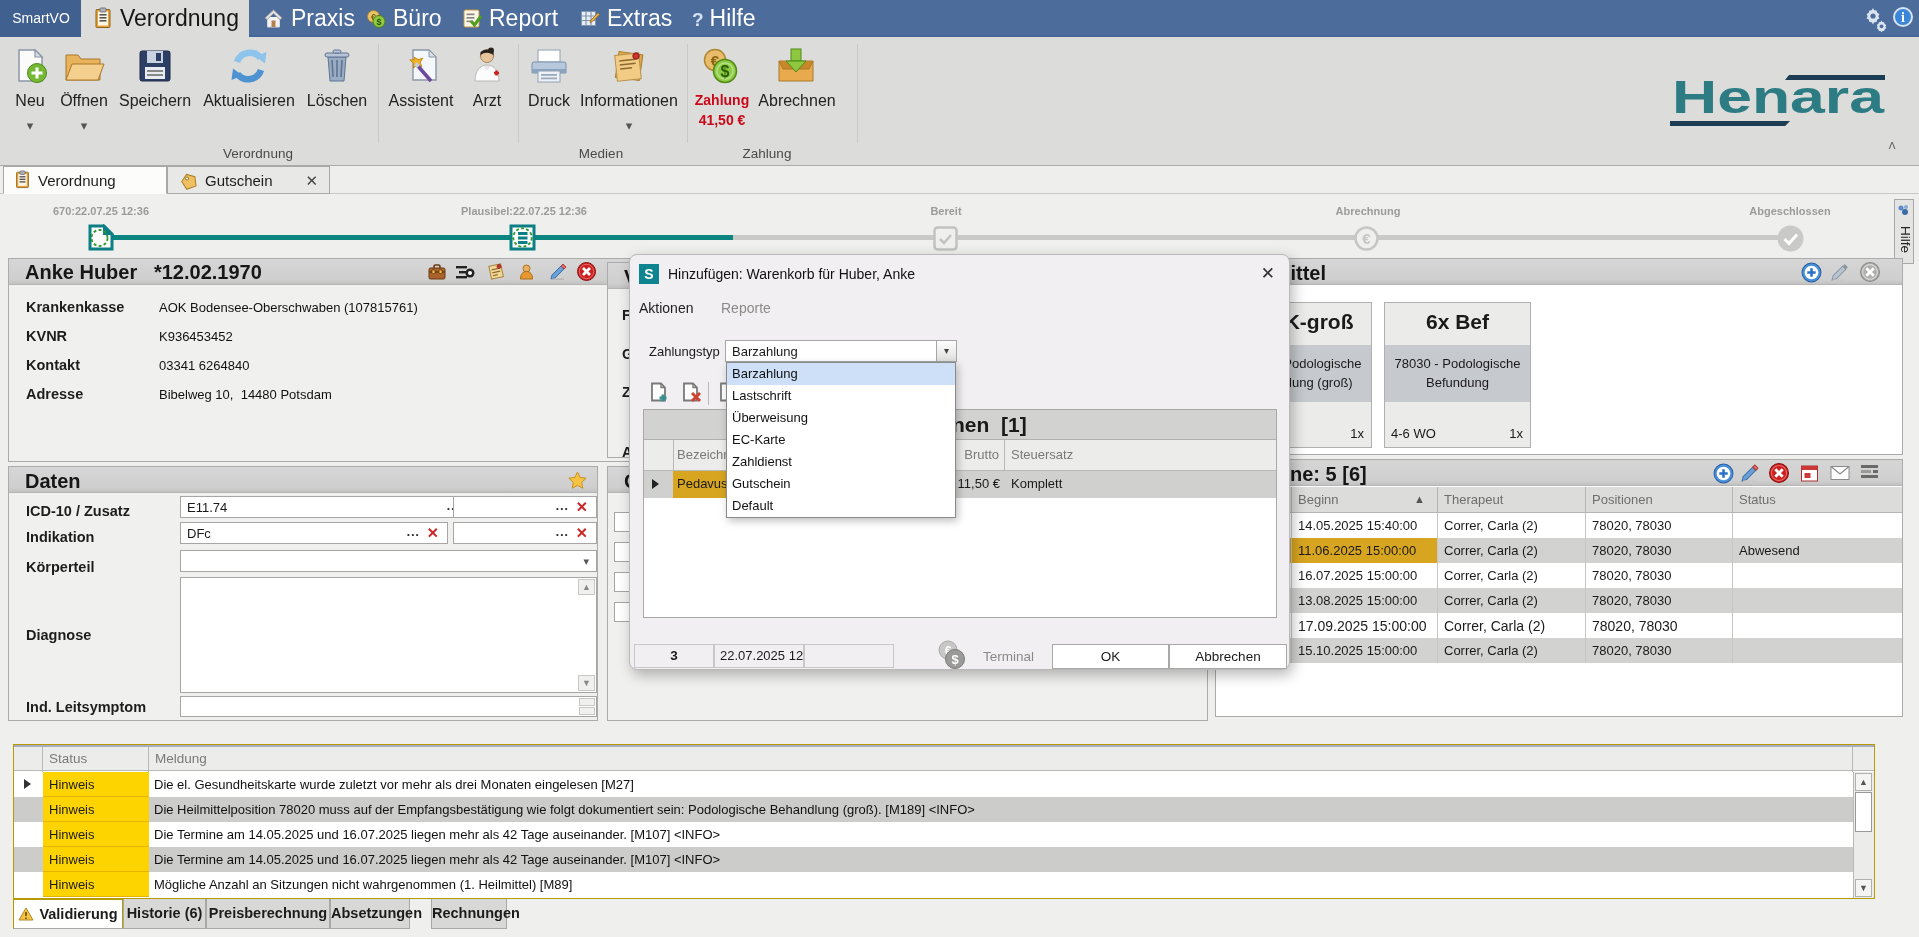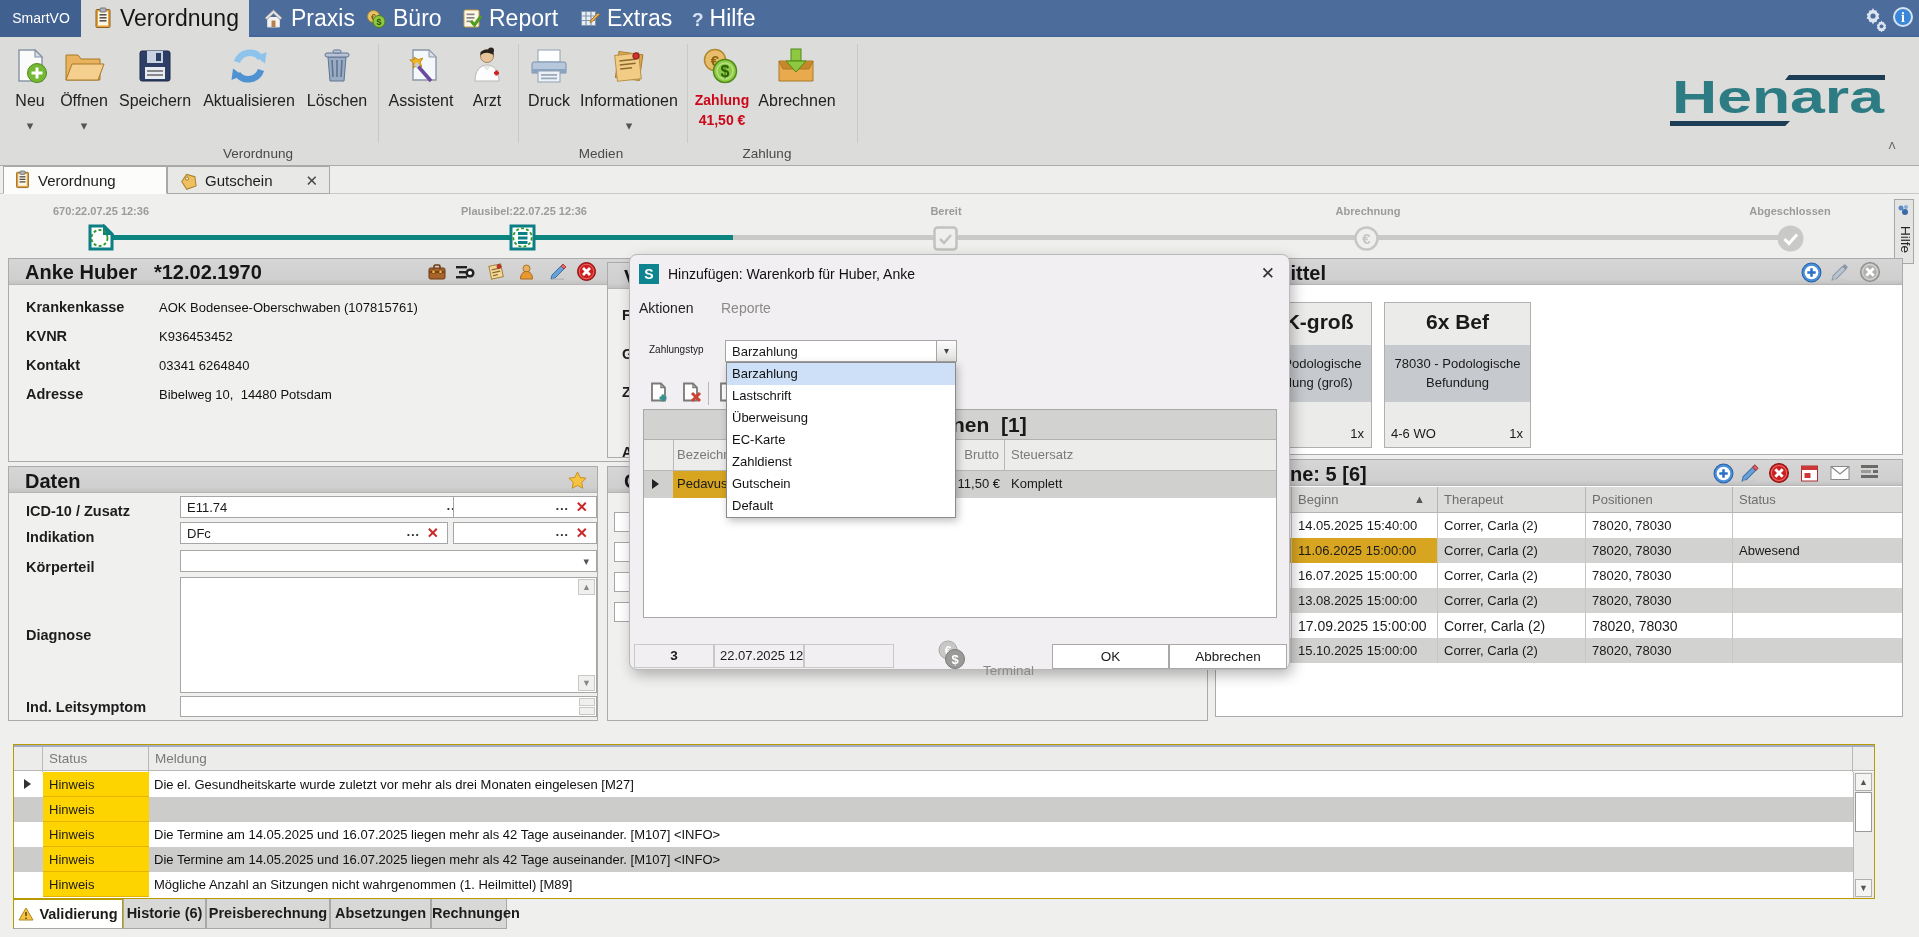--- a/index.html
+++ b/index.html
@@ -487,20 +487,21 @@
    <span class="abs" style="left:134px;top:0;width:1px;height:27px;background:#b8b8b6;"></span>
    <span class="abs" style="right:21px;top:0;width:1px;height:27px;background:#b8b8b6;"></span>
  </div>
  <div class="vrow" style="top:27px;background:#fff;">
       <span class="abs" style="left:10px;top:7px;width:0;height:0;border-left:7px solid #333;border-top:5px solid transparent;border-bottom:5px solid transparent;"></span>
       <span class="vhin">Hinweis</span>
       <span class="vmsg">Die el. Gesundheitskarte wurde zuletzt vor mehr als drei Monaten eingelesen [M27]</span>
     </div>
  <div class="vrow" style="top:52px;background:#cccccb;">
       <span class="vhin">Hinweis</span>
+      <span class="vmsg">Die Heilmittelposition 78020 muss auf der Empfangsbestätigung wie folgt dokumentiert sein: Podologische Behandlung (groß). [M189] &lt;INFO&gt;</span>
     </div>
  <div class="vrow" style="top:77px;background:#fff;">
       <span class="vhin">Hinweis</span>
       <span class="vmsg">Die Termine am 14.05.2025 und 16.07.2025 liegen mehr als 42 Tage auseinander. [M107] &lt;INFO&gt;</span>
     </div>
  <div class="vrow" style="top:102px;background:#cccccb;">
       <span class="vhin">Hinweis</span>
       <span class="vmsg">Die Termine am 14.05.2025 und 16.07.2025 liegen mehr als 42 Tage auseinander. [M107] &lt;INFO&gt;</span>
     </div>
  <div class="vrow" style="top:127px;background:#fff;">
@@ -514,30 +515,30 @@
   <div style="position:absolute;left:1px;bottom:1px;width:17px;height:18px;background:#f4f4f2;border:1px solid #b0b0ae;text-align:center;font-size:9px;color:#555;line-height:17px;">▼</div>
  </div>
 </div>
 
 <div class="vtab" style="left:13px;width:110px;background:#fffffd;border-top:1px solid #b69a00;border-left:1px solid #b69a00;border-right:1px solid #b69a00;z-index:7;"><svg style="vertical-align:-2px;margin-right:5px;" width="16" height="14" viewBox="0 0 16 14">
       <path d="M8 1 L15 13 H1 Z" fill="#f5c242" stroke="#b08820"></path>
       <path d="M8 5 v4 M8 10.5 v1.5" stroke="#6a4a10" stroke-width="1.6"></path>
     </svg>Validierung</div>
 <div class="vtab" style="left:123px;width:83px;">Historie (6)</div>
 <div class="vtab" style="left:206px;width:124px;">Preisberechnung</div>
-<div class="vtab" style="left:330px;width:101px;">Absetzungen</div>
+<div class="vtab" style="left:330px;width:80px;">Absetzungen</div>
 <div class="vtab" style="left:431px;width:76px;">Rechnungen</div>
 
 <div id="dialog">
  <div class="abs" style="left:9px;top:9px;width:20px;height:20px;background:#0e8490;color:#fff;font-weight:bold;font-size:14px;text-align:center;line-height:20px;">S</div>
  <div class="abs" style="left:38px;top:11px;font-size:14px;color:#111;">Hinzufügen: Warenkorb für Huber, Anke</div>
  <div class="abs" style="right:14px;top:8px;font-size:17px;color:#333;">✕</div>
  <div class="abs" style="left:9px;top:45px;font-size:14px;color:#222;">Aktionen</div>
  <div class="abs" style="left:91px;top:45px;font-size:14px;color:#8a8a88;">Reporte</div>
- <div class="abs" style="left:19px;top:89px;font-size:10px;">Zahlungstyp</div>
+ <div class="abs" style="left:19px;top:89px;font-size:13px;">Zahlungstyp</div>
  <div class="field" style="left:95px;top:85px;width:232px;height:22px;">
       <span style="position:absolute;left:6px;top:3px;font-size:13px;">Barzahlung</span>
       <span style="position:absolute;right:0;top:0;width:20px;height:20px;background:linear-gradient(#fdfdfd,#e0e0de);border-left:1px solid #a6a6a6;text-align:center;font-size:10px;color:#444;line-height:20px;">▾</span>
     </div>
 
  <svg class="abs" style="left:19px;top:127px;" width="21" height="22" viewBox="0 0 21 22">
       <path d="M3 1.5 H12 L16 5.5 V18.5 H3 Z" fill="#fff" stroke="#7a7a78" stroke-width="1.8"></path>
       <path d="M12 1.5 V5.5 H16" fill="none" stroke="#7a7a78" stroke-width="1.4"></path>
       <path d="M14 12.5 V19.5 M10.5 16 H17.5" stroke="#3a8f8f" stroke-width="3"></path>
     </svg>
@@ -573,21 +574,21 @@
 
  <div class="abs" style="left:4px;top:389px;width:80px;height:24px;border:1px solid #c8c8c6;text-align:center;font-size:13.5px;font-weight:bold;line-height:22px;">3</div>
  <div class="abs" style="left:84px;top:389px;width:90px;height:24px;border:1px solid #c8c8c6;font-size:13px;line-height:22px;padding-left:5px;white-space:nowrap;overflow:hidden;">22.07.2025 12:</div>
  <div class="abs" style="left:174px;top:389px;width:90px;height:24px;border:1px solid #c8c8c6;"></div>
  <svg class="abs" style="left:306px;top:385px;" width="32" height="30" viewBox="0 0 32 30">
       <circle cx="12" cy="10" r="9" fill="#c8c8c6" stroke="#a8a8a6"></circle>
       <text x="12" y="15" font-size="12" font-weight="bold" text-anchor="middle" fill="#fff">€</text>
       <circle cx="19" cy="19" r="9.5" fill="#9a9a98" stroke="#7a7a78"></circle>
       <text x="19" y="24" font-size="13" font-weight="bold" text-anchor="middle" fill="#fff">$</text>
     </svg>
- <div class="abs" style="left:353px;top:394px;font-size:13.5px;color:#8a8a88;margin-top:14px;">Terminal</div>
+ <div class="abs" style="left:353px;top:394px;font-size:13.5px;color:#8a8a88;">Terminal</div>
  <div class="abs" style="left:422px;top:389px;width:117px;height:25px;background:#fff;border:1px solid #a8a8a6;text-align:center;font-size:13.5px;line-height:23px;">OK</div>
  <div class="abs" style="left:539px;top:389px;width:118px;height:25px;background:#fff;border:1px solid #a8a8a6;text-align:center;font-size:13.5px;line-height:23px;">Abbrechen</div>
 
  <div class="abs" style="left:96px;top:107px;width:230px;height:156px;background:#fff;border:1px solid #8a8a88;box-shadow:2px 3px 8px rgba(0,0,0,0.25);z-index:60;">
   <div class="ditem" style="background:#cde0f7;">Barzahlung</div>
   <div class="ditem">Lastschrift</div>
   <div class="ditem">Überweisung</div>
   <div class="ditem">EC-Karte</div>
   <div class="ditem">Zahldienst</div>
   <div class="ditem">Gutschein</div>

